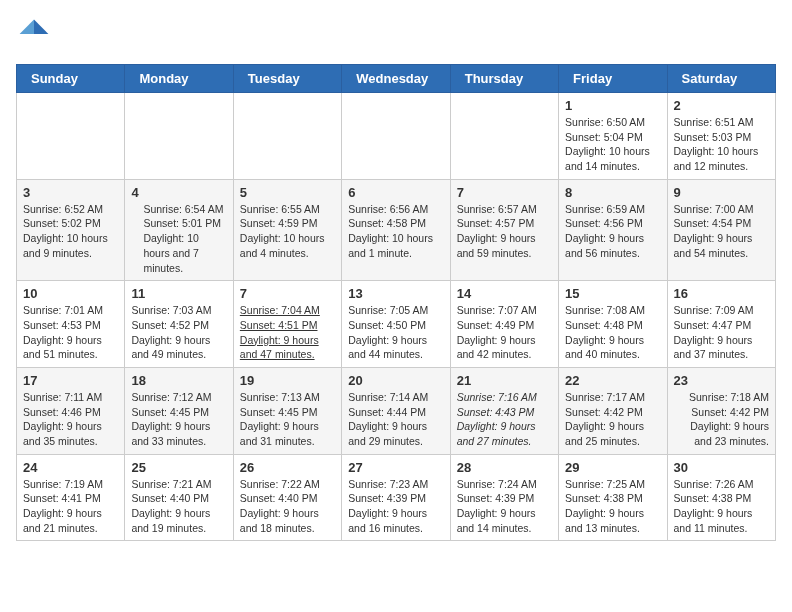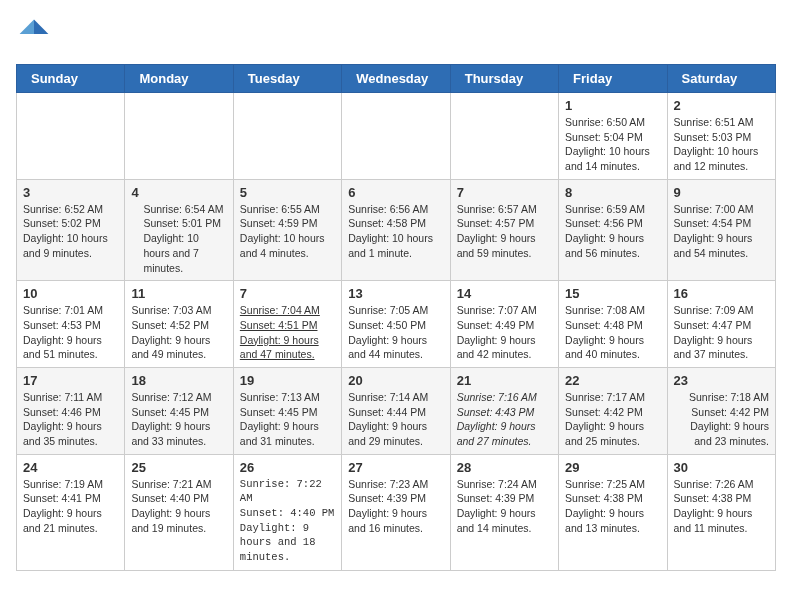--- a/index.html
+++ b/index.html
@@ -286,21 +286,21 @@
 Daylight: 9 hours and 21 minutes.</div>
         </td>
         <td>
           <span class="day-number">25</span>
           <div class="day-info" style="white-space: pre-line;">Sunrise: 7:21 AM
 Sunset: 4:40 PM
 Daylight: 9 hours and 19 minutes.</div>
         </td>
         <td>
           <span class="day-number">26</span>
-          <div class="day-info" style="white-space: pre-line; font-family: Liberation Mono, monospace;">Sunrise: 7:22 AM
+          <div class="day-info" style="white-space: pre-line;">Sunrise: 7:22 AM
 Sunset: 4:40 PM
 Daylight: 9 hours and 18 minutes.</div>
         </td>
         <td>
           <span class="day-number">27</span>
           <div class="day-info" style="white-space: pre-line;">Sunrise: 7:23 AM
 Sunset: 4:39 PM
 Daylight: 9 hours and 16 minutes.</div>
         </td>
         <td>

